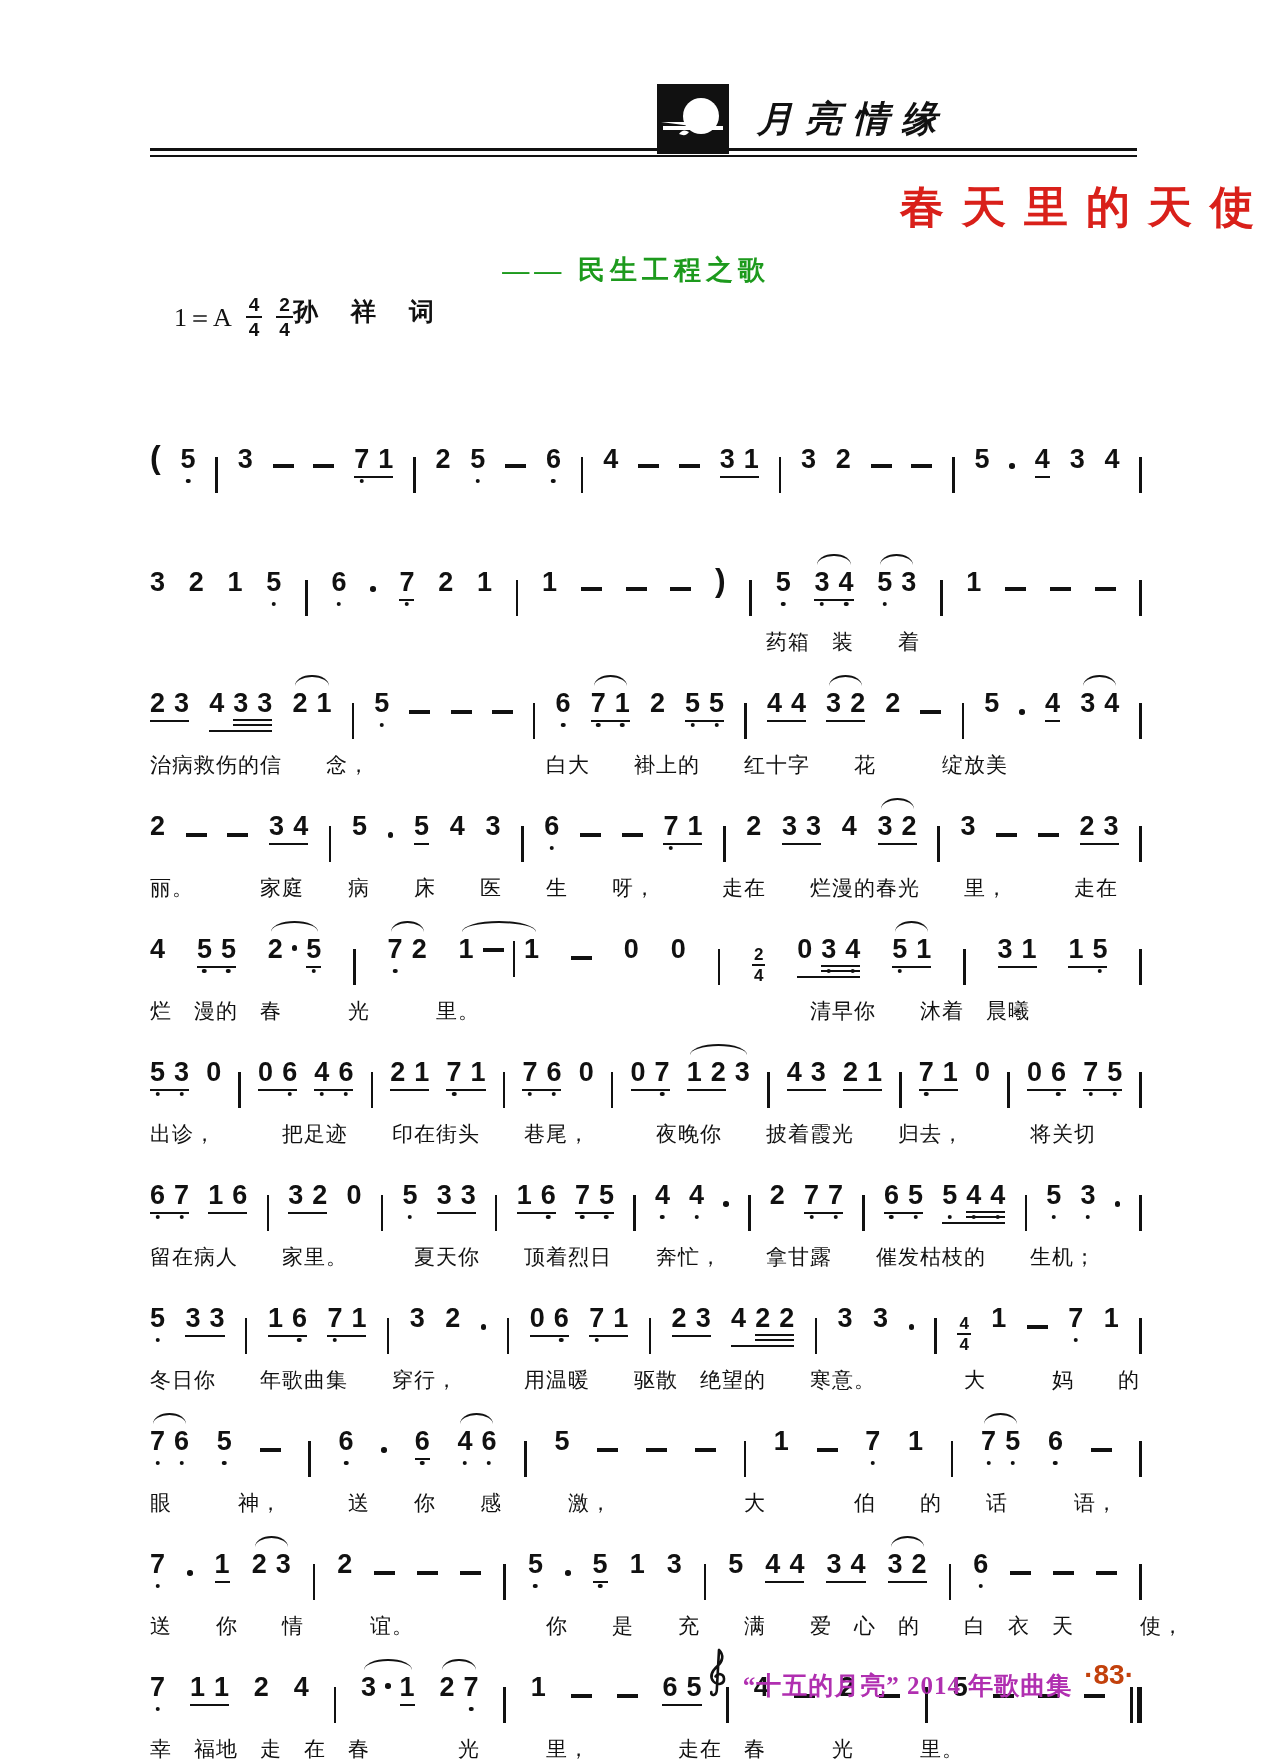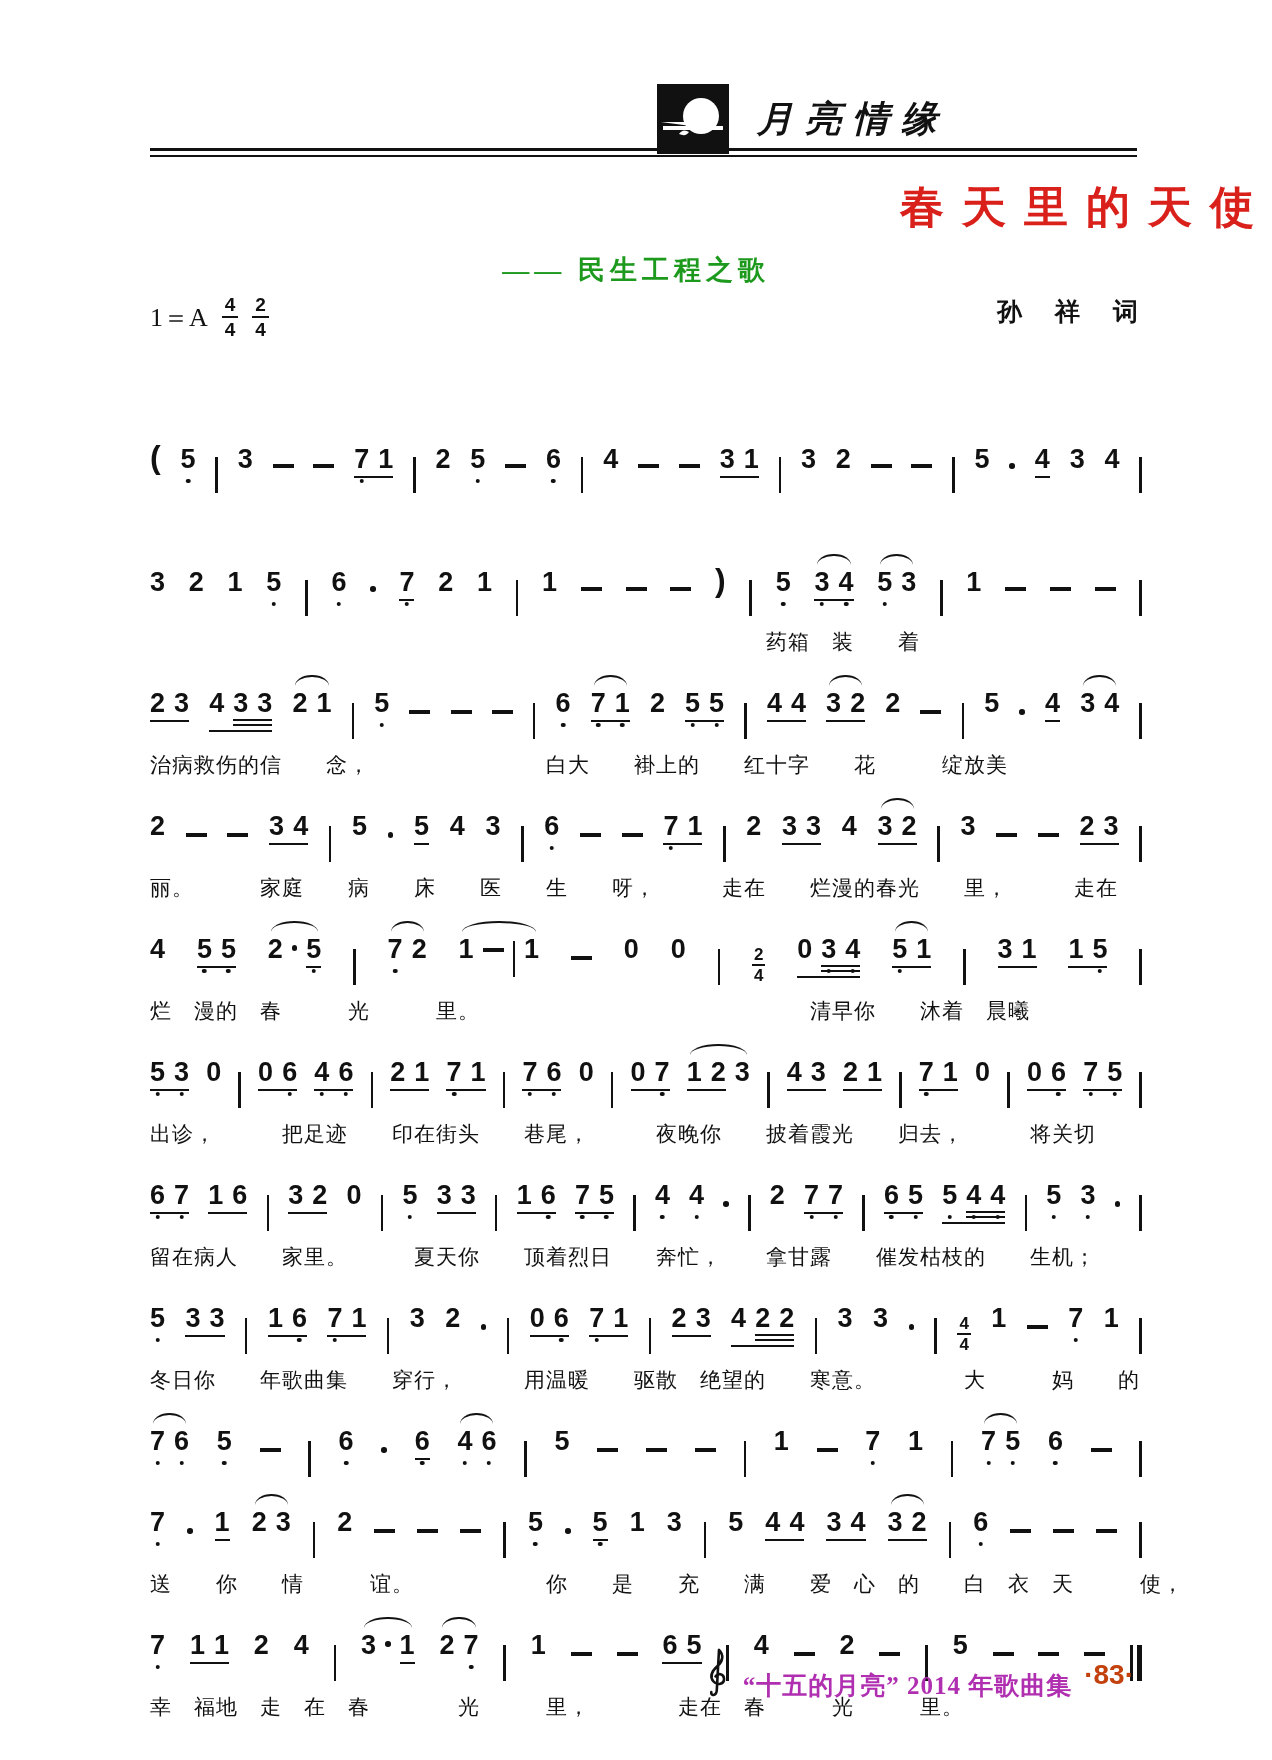--- a/index.html
+++ b/index.html
@@ -18,21 +18,21 @@
   .rules .r2{height:2px;background:#111;margin-top:4px;}
 
   
   .title{position:absolute;top:178px;left:0;width:100%;text-align:right;
          font-size:44px;font-weight:bold;letter-spacing:18px;}
   .subtitle{position:absolute;top:252px;left:0;width:100%;text-align:center;
             font-size:27px;font-weight:bold;letter-spacing:5px;}
 
   
   .meta{position:absolute;left:150px;right:130px;top:295px;}
-  .meta-row{display:flex;justify-content:space-between;align-items:flex-start;}
+  .meta-row{display:flex;justify-content:flex-start;align-items:flex-start;margin-left:24px;}
   .keysig{display:flex;align-items:center;gap:14px;font-size:26px;}
   .meter{display:inline-flex;flex-direction:column;align-items:center;font-weight:bold;
          font-family:"Liberation Sans", sans-serif;font-size:19px;line-height:1;}
   .meter .num{border-bottom:2px solid #111;padding:0 3px 2px;}
   .meter .den{padding-top:2px;}
   .credit{font-size:25px;font-weight:bold;letter-spacing:4px;}
   .tempo-row{margin-top:42px;}
   .tempo{font-size:23px;letter-spacing:2px;}
 
   
@@ -586,20 +586,21 @@
           <span class="nt">1</span>
           <span class="bar"></span>
           <span class="grp slur">
             <span class="nt lo">7</span>
             <span class="nt lo">5</span>
           </span>
           <span class="nt lo">6</span>
           <span class="dash"></span>
           <span class="bar"></span>
         </div>
+        <div class="lyrics-row">眼　　　神，　　　送　　你　　感　　　激，　　　　　　大　　　　伯　　的　　话　　　语，</div>
       </div>
       <div class="system">
         <div class="notes-row">
           <span class="nt lo">7</span>
           <span class="adot"></span>
           <span class="grp u1">
             <span class="nt">1</span>
           </span>
           <span class="grp slur">
             <span class="nt">2</span>

